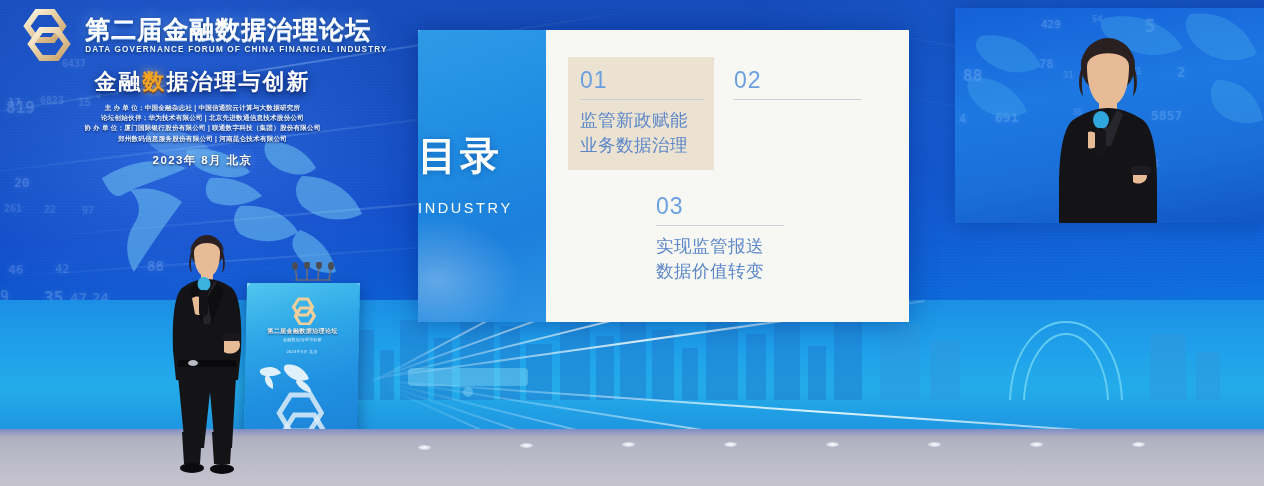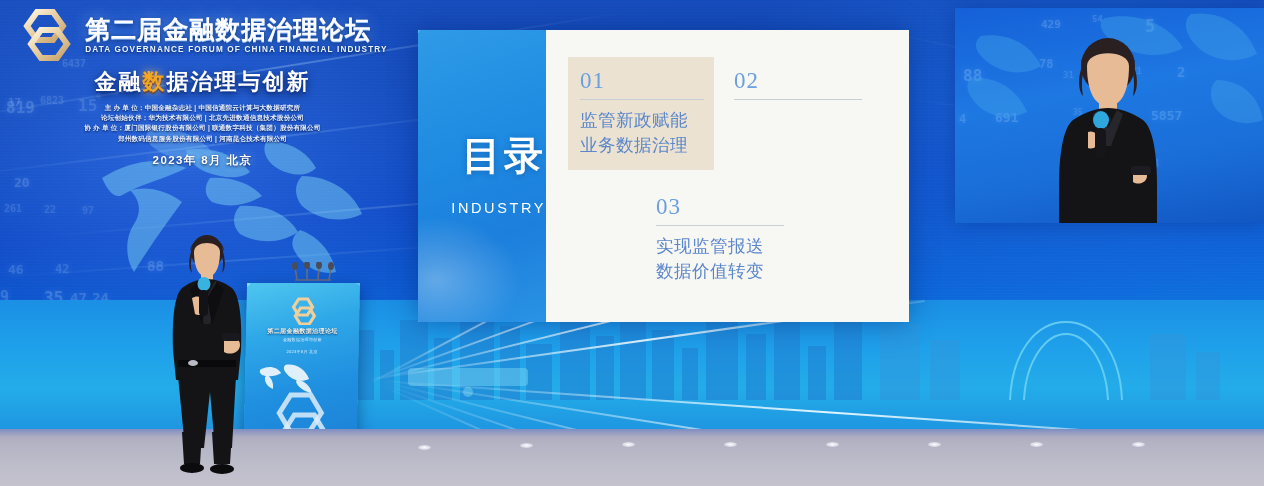--- a/index.html
+++ b/index.html
@@ -93,21 +93,21 @@
 
   
   .slide{
     position:absolute; left:418px; top:30px; width:491px; height:292px;
     display:flex; overflow:hidden;
     box-shadow:0 0 26px rgba(0,40,120,.45);
   }
   .slide-left{
     width:128px; flex:0 0 128px; position:relative;
     background:linear-gradient(160deg,#2f9ae6 0%,#1f8ce2 38%,#1c7fdc 70%,#2a93e4 100%);
-    display:flex; flex-direction:column; align-items:flex-end; justify-content:center;gap:16px;
+    display:flex; flex-direction:column; align-items:flex-start; justify-content:center;gap:16px;
   }
   .slide-left::before{
     content:""; position:absolute; inset:0;
     background:
       linear-gradient(118deg, rgba(255,255,255,.22) 0 2px, rgba(0,0,0,0) 2px 60px),
       linear-gradient(62deg, rgba(255,255,255,.14) 0 1px, rgba(0,0,0,0) 1px 42px),
       radial-gradient(ellipse 120px 90px at 18px 250px, rgba(255,255,255,.30), rgba(0,0,0,0) 70%);
   }
   .slide-left .mulu{
     position:relative; font-size:39px; font-weight:700; letter-spacing:3px;
@@ -116,21 +116,21 @@
   .slide-left .contents{
     position:relative; margin-top:9px; font-size:14.5px; letter-spacing:2.6px;
     color:#fff; font-weight:400;
   }
   .slide-right{
     flex:1; position:relative; background:#f7f7f4;
   }
   .toc-item{ position:absolute; }
   .toc-num{
     font-size:23px; color:#6a9fe0; font-weight:400; letter-spacing:1px; line-height:1;
-    font-family:Liberation Serif, serif;
+    font-family:Liberation Sans, sans-serif;
   }
   .toc-rule{ height:1px; background:#c7ced6; margin:7px 0 8px; }
   .toc-text{
     font-size:17.5px; line-height:1.42; color:#5b87c9; font-weight:400; letter-spacing:.5px;
     white-space:pre-line;
   }
   .toc-hl{
     position:absolute; background:#e9dfce; opacity:.92;
   }
 
@@ -242,21 +242,21 @@
         <path d="M60,10 C86,6 110,16 124,34 C104,44 80,40 64,28 C56,22 54,14 60,10 Z"></path>
       </g>
     </svg>
   </div>
 
   <div class="numbers" id="bg-numbers">
       <span style="left: 6px; top: 62px; font-size: 16px; opacity: 0.45; margin-top: 36px;">819</span>
       <span style="left: 62px; top: 58px; font-size: 10px; opacity: 0.4;">6437</span>
       <span style="left: 8px; top: 96px; font-size: 11px; opacity: 0.42;">17</span>
       <span style="left: 40px; top: 95px; font-size: 10px; opacity: 0.38;">6823</span>
-      <span style="left: 78px; top: 96px; font-size: 16px; opacity: 0.38;">15</span>
+      <span style="left: 78px; top: 96px; font-size: 11px; opacity: 0.38;">15</span>
       <span style="left: 96px; top: 92px; font-size: 8px; opacity: 0.32;">4</span>
       <span style="left: 14px; top: 175px; font-size: 13px; opacity: 0.45;">20</span>
       <span style="left: 4px; top: 203px; font-size: 10px; opacity: 0.38;">261</span>
       <span style="left: 44px; top: 204px; font-size: 10px; opacity: 0.35;">22</span>
       <span style="left: 82px; top: 205px; font-size: 10px; opacity: 0.33;">97</span>
       <span style="left: 8px; top: 262px; font-size: 13px; opacity: 0.42;">46</span>
       <span style="left: 55px; top: 262px; font-size: 12px; opacity: 0.4;">42</span>
       <span style="left: 147px; top: 258px; font-size: 14px; opacity: 0.46;">88</span>
       <span style="left: 0px; top: 288px; font-size: 15px; opacity: 0.45;">9</span>
       <span style="left: 44px; top: 288px; font-size: 16px; opacity: 0.5;">35</span>

